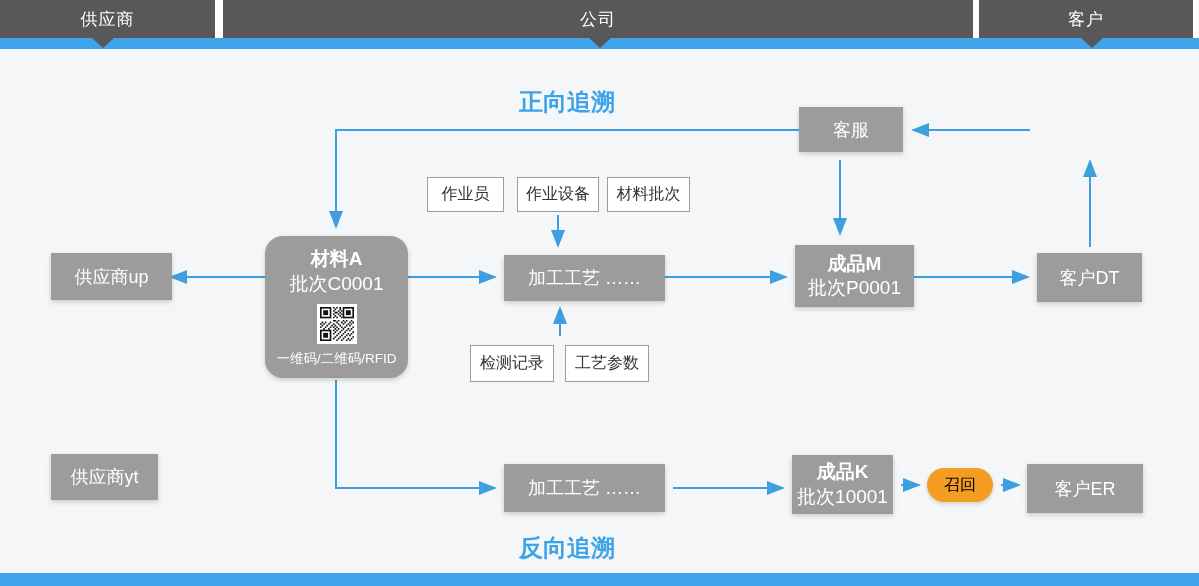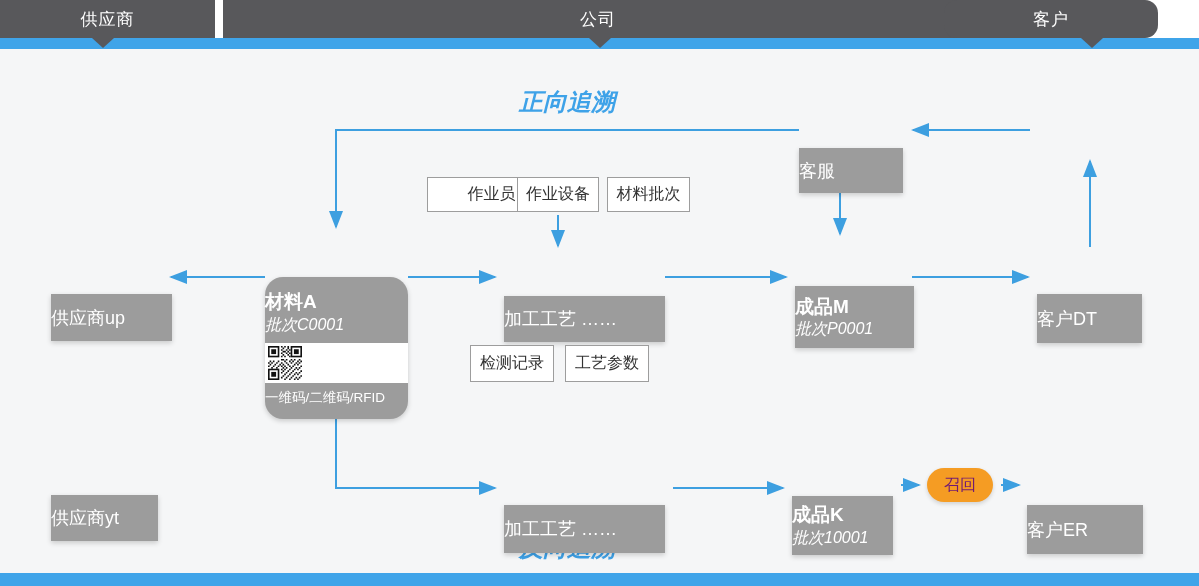--- a/index.html
+++ b/index.html
@@ -23,33 +23,33 @@
   
   .hseg{position:absolute;top:0;height:38px;background:var(--header-bg);color:#fff;
         font-size:17px;display:flex;align-items:center;justify-content:center;letter-spacing:1px;}
   .band-top{position:absolute;left:0;top:38px;width:1199px;height:11px;background:var(--band-blue);z-index:2;}
   .band-bottom{position:absolute;left:0;top:573px;width:1199px;height:13px;background:var(--band-blue);}
   .tri{position:absolute;top:38px;width:0;height:0;z-index:3;
        border-left:11px solid transparent;border-right:11px solid transparent;
        border-top:10px solid var(--header-bg);}
   
   .flow-title{position:absolute;left:467px;width:200px;text-align:center;
-              color:var(--title-blue);font-size:24px;font-weight:bold;z-index:5;font-style:italic;}
+              color:var(--title-blue);font-size:24px;font-weight:bold;z-index:5;}
   
   .node{position:absolute;background:var(--node-gray);color:#fff;z-index:5;
-        display:flex;flex-direction:column;justify-content:center;
-        box-shadow:0 2px 5px rgba(0,0,0,0.18);font-size:18px;margin-top:41px;}
+        display:flex;flex-direction:column;align-items:center;justify-content:center;
+        box-shadow:0 2px 5px rgba(0,0,0,0.18);font-size:18px;}
   .node .t1{font-size:19px;font-weight:600;line-height:1.35;}
-  .node .t2{font-size:16px;line-height:1.3;font-style:italic;}
+  .node .t2{font-size:19px;line-height:1.3;}
   .node .caption{font-size:13.5px;margin-top:6px;}
   
   .tag{position:absolute;background:#fff;border:1px solid var(--tag-border);color:var(--tag-text);
        z-index:5;display:flex;align-items:center;justify-content:center;font-size:16px;}
   
-  .pill{position:absolute;background:var(--recall-orange);color:#701a75;border-radius:17px;z-index:5;
+  .pill{position:absolute;background:var(--recall-orange);color:#000000;border-radius:17px;z-index:5;
         display:flex;align-items:center;justify-content:center;font-size:16px;
         box-shadow:0 2px 4px rgba(0,0,0,0.15);}
   
   #wires{position:absolute;left:0;top:0;z-index:4;pointer-events:none;}
   .flow-line{stroke:var(--arrow-blue);stroke-width:2;fill:none;}
   .arrowhead{fill:var(--arrow-blue);}
   
   .qr{background:#fff;padding:3px;margin-top:7px;line-height:0;}
   .qr path.mod{fill:#111;}
 </style>
@@ -59,21 +59,21 @@
 <div id="stage">
 
   <div class="canvas"></div>
 
   <div class="hseg" style="left:0;width:215px;">
     <span>供应商</span>
   </div>
   <div class="hseg" style="left:223px;width:750px;">
     <span>公司</span>
   </div>
-  <div class="hseg" style="left:944px;width:214px;border-radius:13px;">
+  <div class="hseg" style="left:979px;width:214px;">
     <span>客户</span>
   </div>
   <div class="band-top"></div>
   <div class="tri" style="left:92px;"></div>
   <div class="tri" style="left:589px;"></div>
   <div class="tri" style="left:1081px;"></div>
 
   <div class="flow-title" style="top:86px;">正向追溯</div>
   <div class="flow-title" style="top:532px;">反向追溯</div>
 
@@ -96,21 +96,21 @@
     <path class="flow-line" marker-end="url(#ah)" d="M336 380 L336 488 L495 488"></path>
     <path class="flow-line" marker-end="url(#ah)" d="M673 488 L783 488"></path>
     <path class="flow-line" marker-end="url(#ah)" d="M901 485 L919 485"></path>
     <path class="flow-line" marker-end="url(#ah)" d="M1001 485 L1019 485"></path>
   </svg>
 
   <div class="node" style="left:799px;top:107px;width:104px;height:45px;">
     <span>客服</span>
   </div>
 
-  <div class="tag" style="left:427px;top:177px;width:75px;height:33px;padding-left:26px;">
+  <div class="tag" style="left:427px;top:177px;width:75px;height:33px;">
     <span>作业员</span>
   </div>
   <div class="tag" style="left:607px;top:177px;width:81px;height:33px;">
     <span>材料批次</span>
   </div>
   <div class="tag" style="left:517px;top:177px;width:80px;height:33px;">
     <span>作业设备</span>
   </div>
 
   <div class="node" style="left:51px;top:253px;width:121px;height:47px;">

